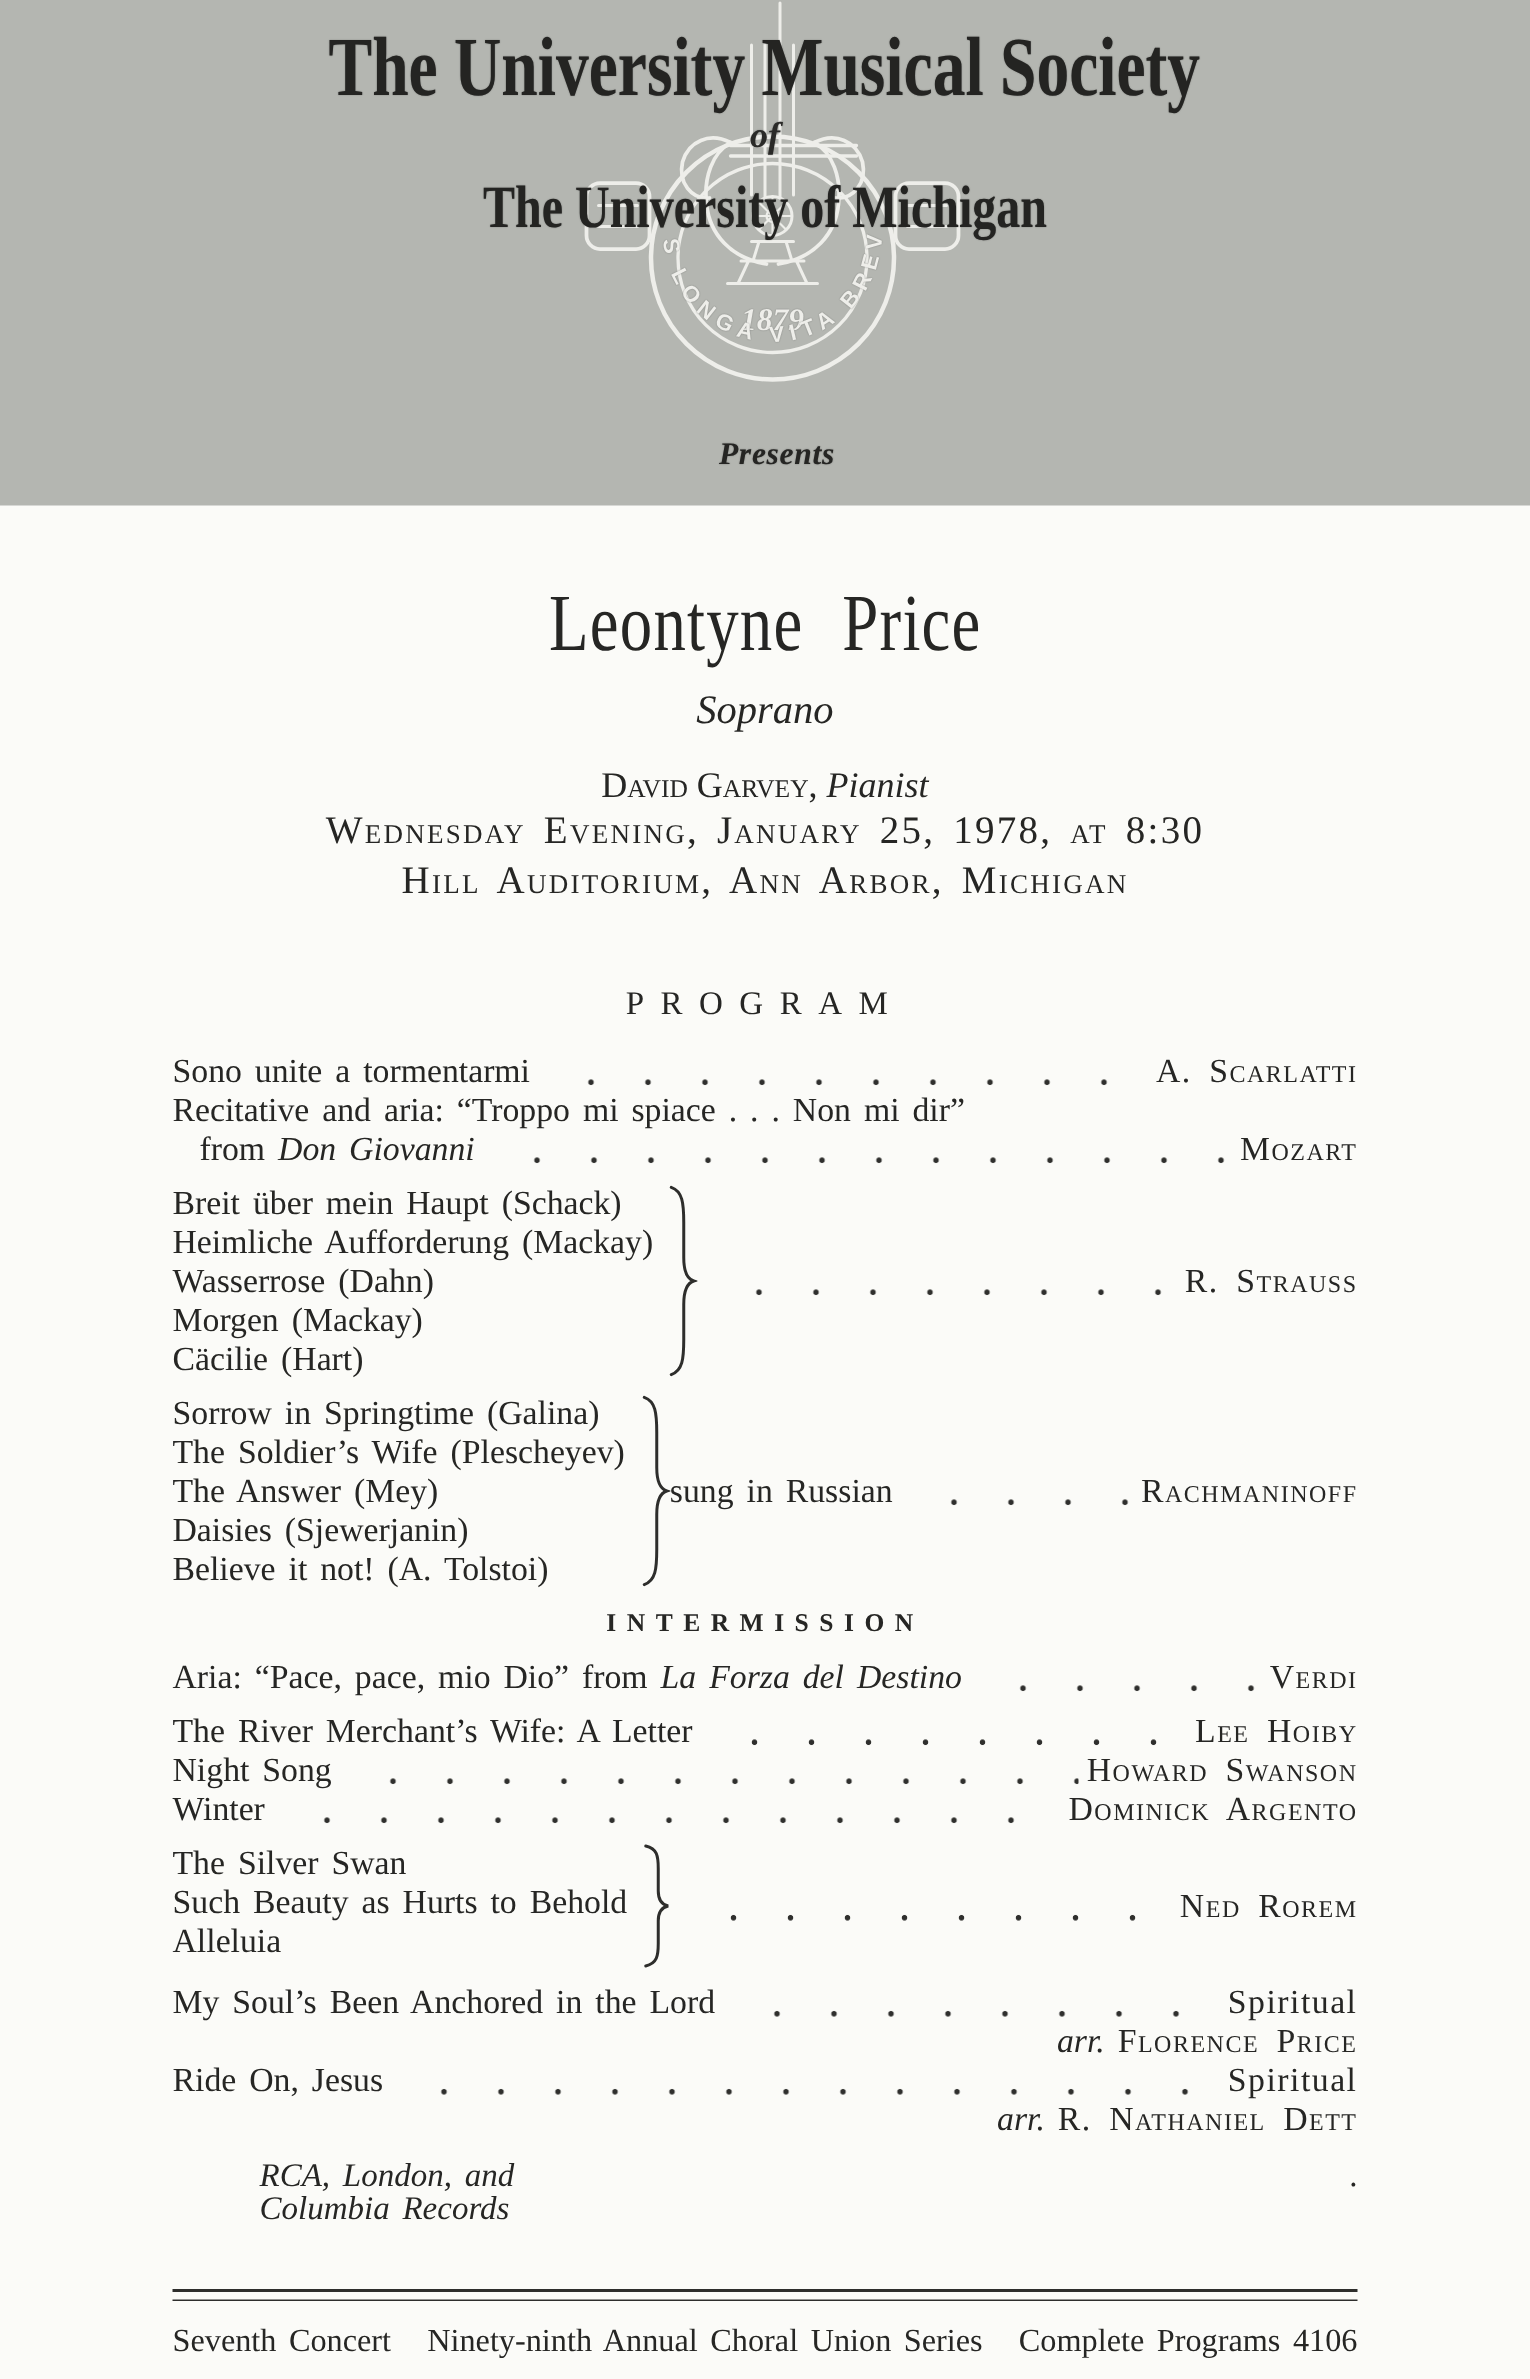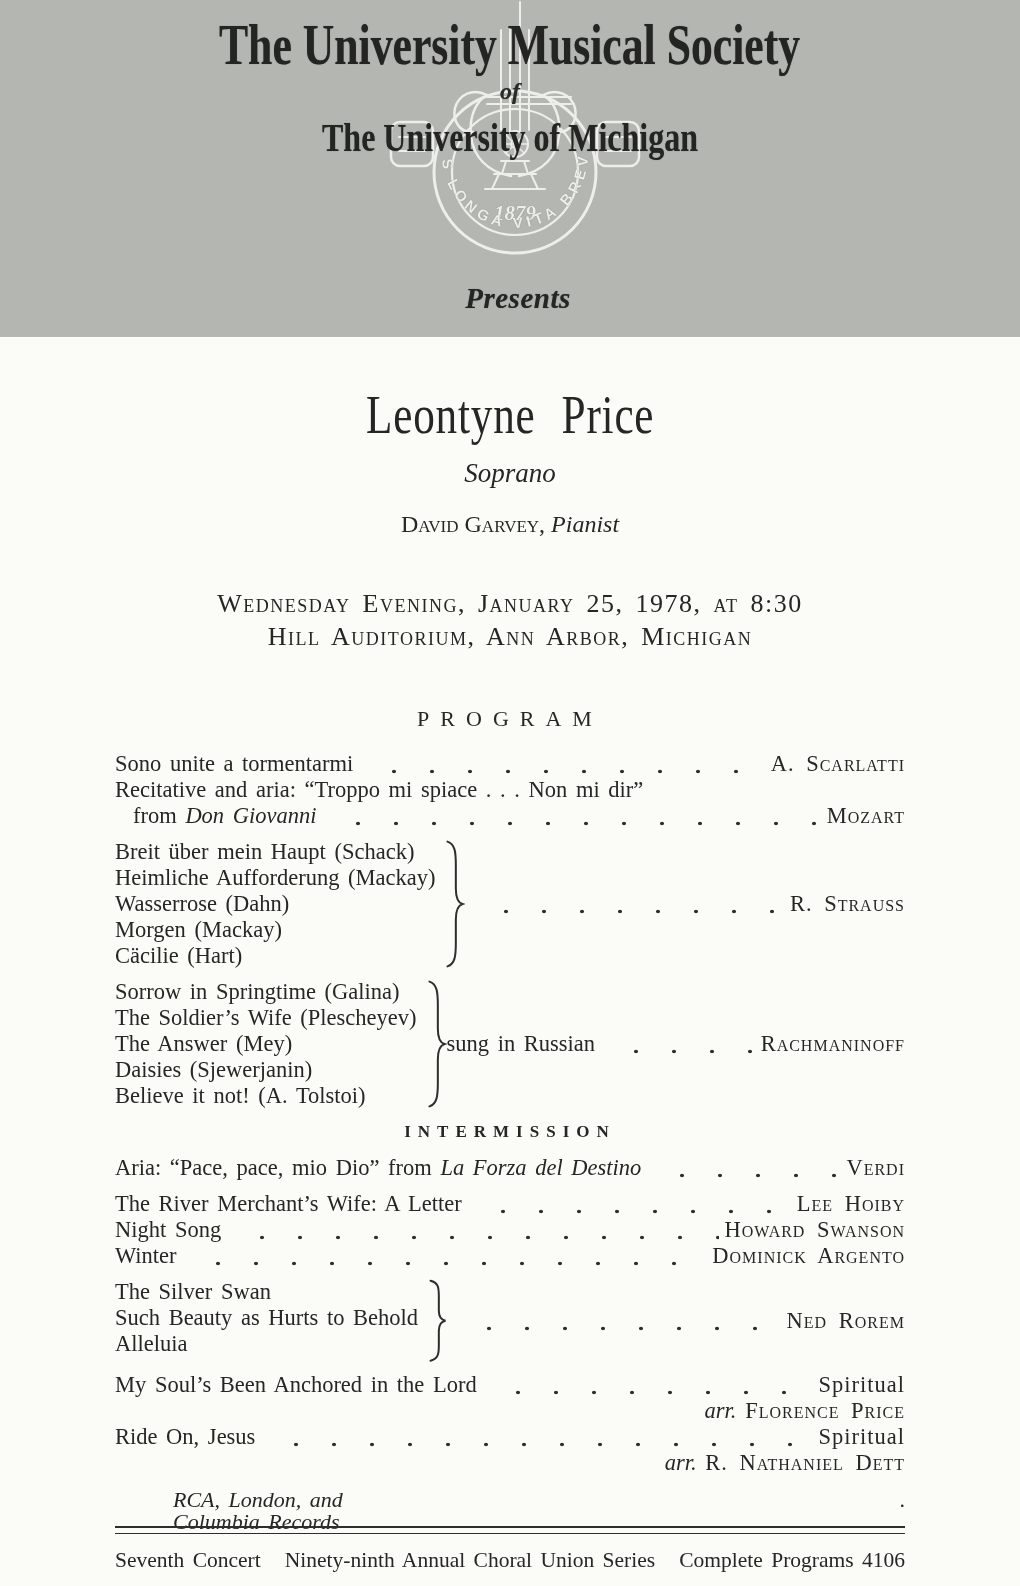--- a/index.html
+++ b/index.html
@@ -20,29 +20,29 @@
     text-align:center;
     overflow:hidden;
     text-shadow:0 0 1px rgba(20,20,20,.45);
   }
   .seal { position:absolute; left:363px; top:0; width:304px; height:272px; opacity:.88; }
   .m-line1 { position:relative; padding-top:16px; font-weight:700; font-size:56px; line-height:58px; color:#242422; white-space:nowrap; }
   .m-line1 > span, .m-line2 > span { display:inline-block; transform:scaleX(.78); transform-origin:center; }
   .m-of { position:relative; margin-top:4px; font-size:24px; line-height:26px; font-style:italic; font-weight:700; color:#2a2a28; }
   .m-line2 { position:relative; margin-top:12px; font-weight:700; font-size:40px; line-height:44px; color:#242422; white-space:nowrap; }
   .m-line2 > span { transform:scaleX(.80); }
-  .m-presents { position:absolute; left:16px; right:0; bottom:22px; font-size:29px; font-style:italic; font-weight:700; letter-spacing:.5px; color:#252523; }
+  .m-presents { position:absolute; left:16px; right:0; bottom:22px; font-size:21px; font-style:italic; font-weight:700; letter-spacing:.5px; color:#252523; }
   
   .artist { margin:50px 0 0; text-align:center; font-weight:400; font-size:54px; line-height:56px; white-space:nowrap; }
   .artist > span { display:inline-block; transform:scaleX(.8); word-spacing:18px; letter-spacing:1px; }
   .voice { margin-top:16px; text-align:center; font-style:italic; font-size:27px; line-height:28px;font-family:Liberation Serif, serif; }
   .pianist { margin-top:24px; text-align:center; font-size:24px; line-height:26px; }
   .sc { font-variant:small-caps; }
   .it { font-style:italic; }
-  .event-block { margin-top:50px; text-align:center; font-size:26px; line-height:33px; letter-spacing:1.5px; word-spacing:4px; }
+  .event-block { text-align:center; font-size:26px; line-height:33px; letter-spacing:1.5px; word-spacing:4px; }
   .event-block .sc { letter-spacing:1.5px; }
   
   .content { padding:0 115px; }
   .program-heading { margin:52px 0 0; text-align:center; font-weight:400; font-size:22px; letter-spacing:11px; line-height:28px; }
   .rows { margin-top:18px; font-size:22.5px; line-height:26px; word-spacing:3px; }
   .prow { display:flex; align-items:baseline; }
   .ptitle { white-space:nowrap; }
   .indent { padding-left:18px; }
   .leader {
     flex:1 1 auto; min-width:26px; height:16px; align-self:flex-end;

